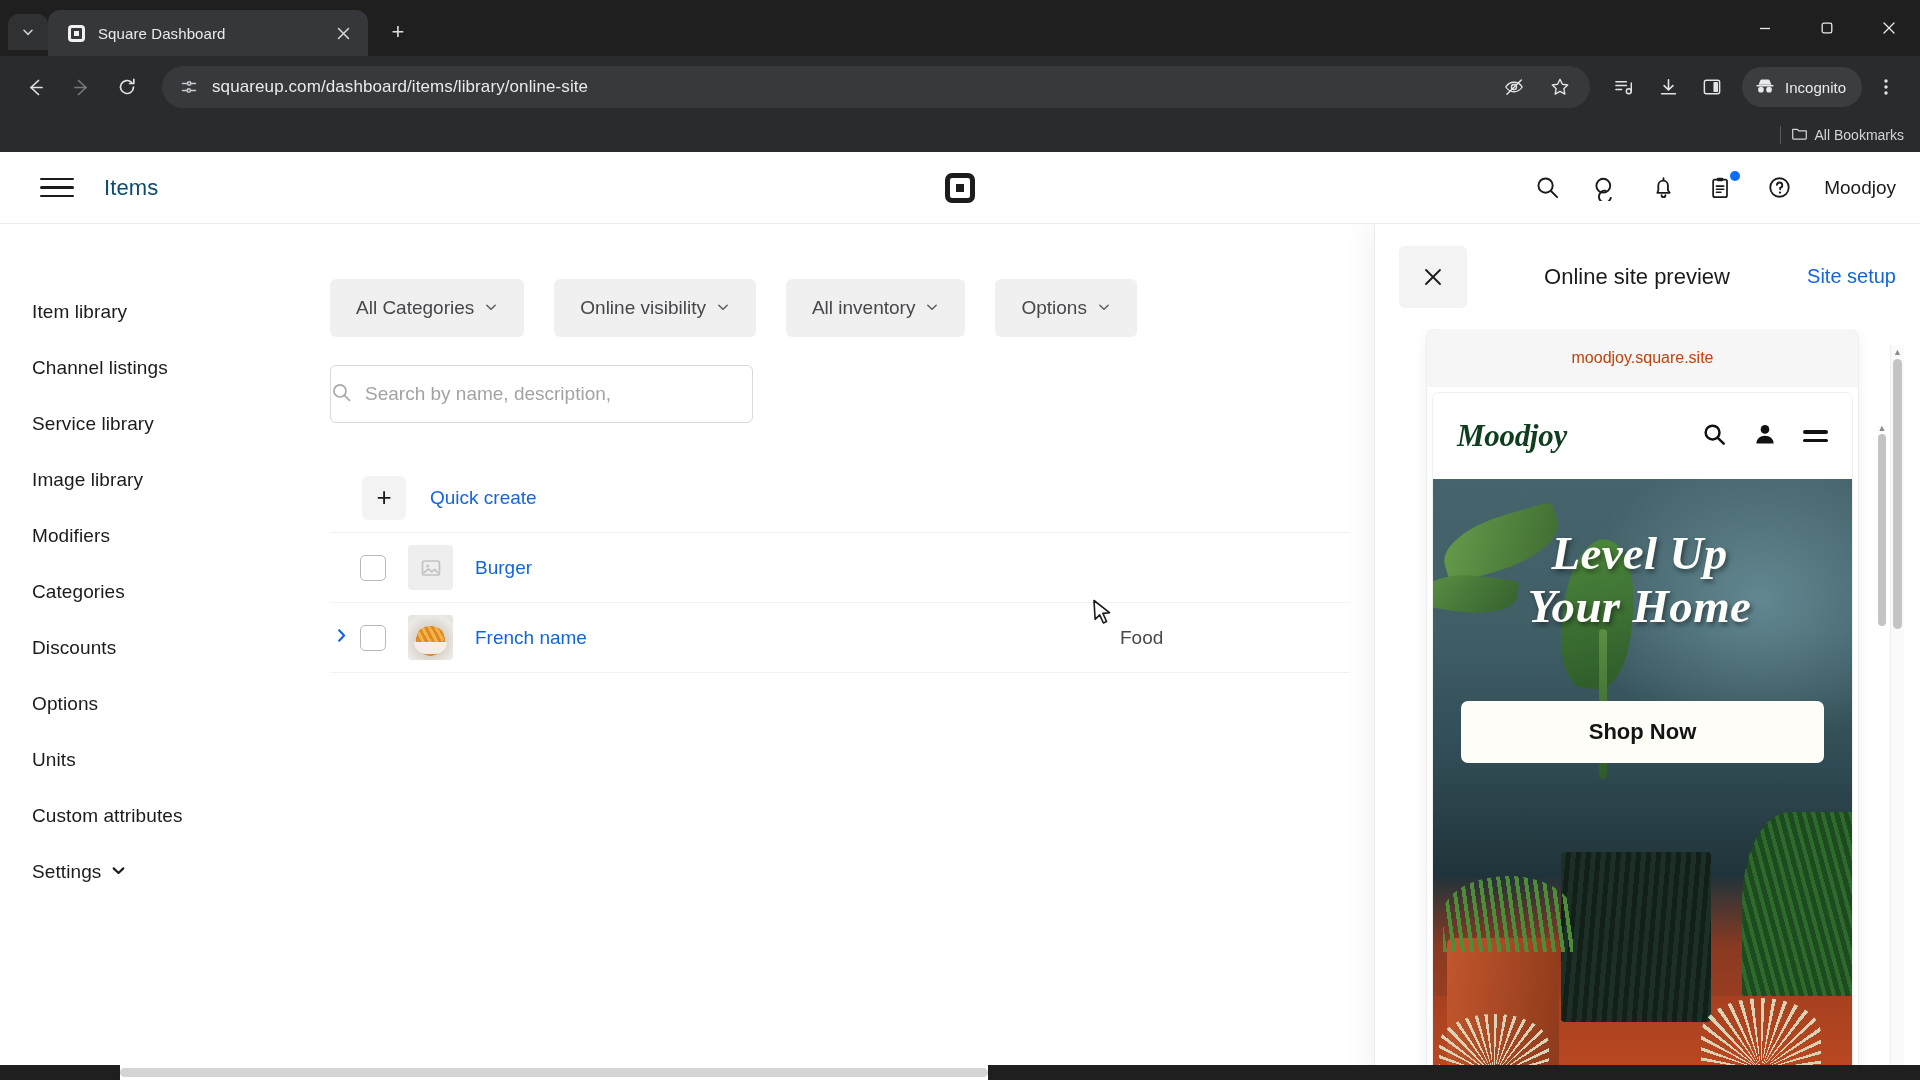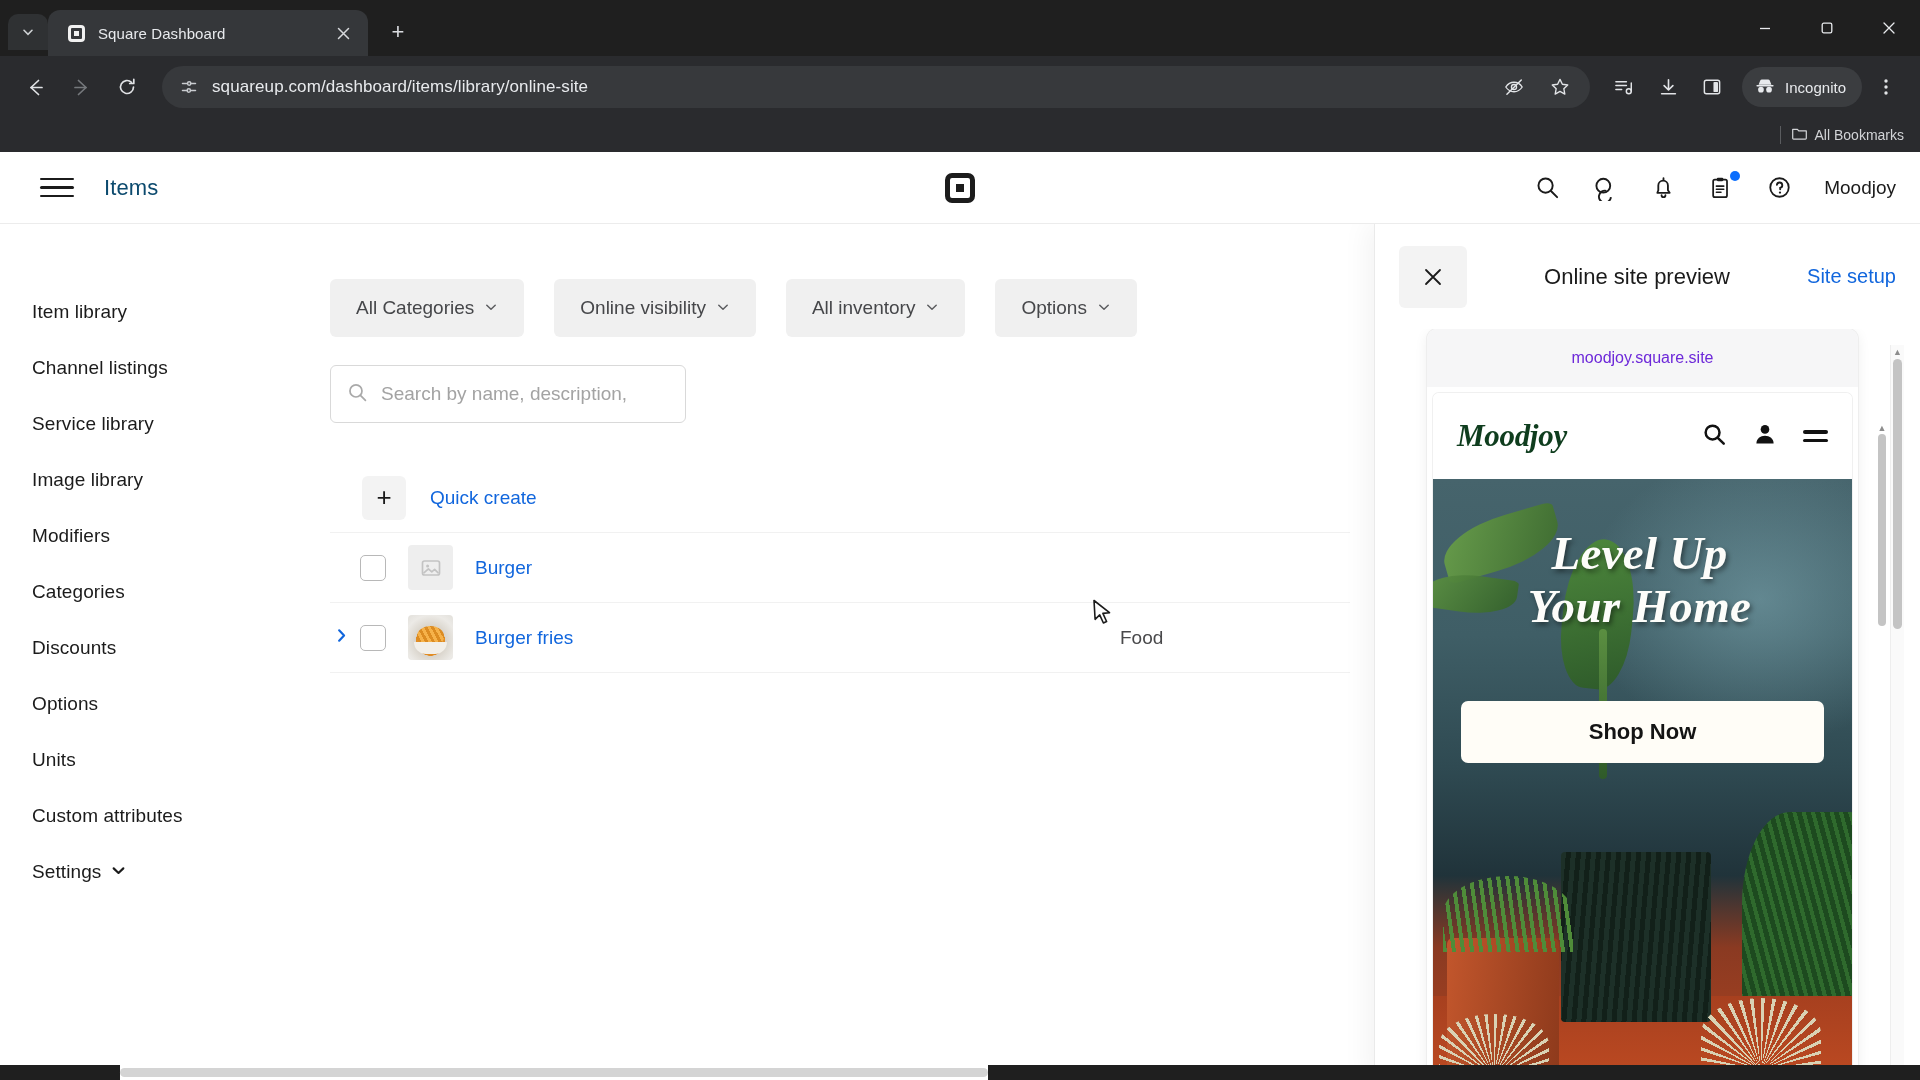--- a/index.html
+++ b/index.html
@@ -100,22 +100,22 @@
 
   
   .main { flex:1; padding:55px 0 0 0; min-width:0; position:relative; }
   .filters { display:flex; gap:30px; padding-left:0; margin-bottom:28px; }
   .chip {
     background:#f0f0f0; border-radius:6px; height:58px; display:flex; align-items:center;
     padding:0 26px; font-size:19px; color:#46474a; gap:10px; white-space:nowrap;
   }
   .chip .cv { font-size:13px; color:#5c5d60; }
   .searchbox {
-    width:356px; height:58px; border:1.5px solid #d9d9d9; border-radius:6px; display:flex;
-    align-items:center; padding:0 16px; gap:13px; margin-bottom:40px;
+    width:423px; height:58px; border:1.5px solid #d9d9d9; border-radius:6px; display:flex;
+    align-items:center; padding:0 0; gap:13px; margin-bottom:40px;
   }
   .search-ph { color:#a3a3a3; font-size:19px; white-space:nowrap; overflow:hidden; }
 
   .table { width:1020px; }
   .thead { display:flex; align-items:center; height:58px; border-bottom:1.5px solid #e6e6e6; }
   .col-expand { width:30px; flex:none; }
   .col-check { width:48px; flex:none; display:flex; align-items:center; }
   .cbox { width:26px; height:26px; border:1.8px solid #b8b8b8; border-radius:5px; background:#fff; }
   .col-item { flex:1; font-size:19px; color:#1b1b1b; padding-left:22px; }
   .col-cat { width:230px; flex:none; font-size:19px; color:#1b1b1b; }
@@ -146,21 +146,21 @@
   .close-btn { width:68px; height:62px; background:#f3f3f3; border-radius:6px; display:flex;
     align-items:center; justify-content:center; font-size:22px; color:#1b1b1b; }
   .preview-title { flex:1; text-align:center; font-size:22px; color:#1b1b1b; }
   .site-setup { color:#1166dd; font-size:20px; }
   .preview-body { flex:1; position:relative; padding:0 62px 0 52px; overflow:hidden; }
   .phone {
     background:#fff; border-radius:10px 10px 0 0; box-shadow:0 0 0 1px #eeeeee, 0 3px 14px rgba(0,0,0,.07);
     height:100%; display:flex; flex-direction:column; overflow:hidden;
   }
   .phone-urlbar { height:58px; background:#f6f6f7; display:flex; align-items:center; justify-content:center; }
-  .phone-url { font-size:16px; color:#6d28d9; }
+  .phone-url { font-size:16px; color:#c2410c; }
   .site-frame { flex:1; background:#fff; margin:6px 6px 0 6px; border-radius:6px 6px 0 0;
     overflow:hidden; display:flex; flex-direction:column; box-shadow:0 0 0 1px #f0f0f0; }
   .site-nav { height:86px; display:flex; align-items:center; padding:0 24px; background:#fff; flex:none; }
   .brand { font-family:"Liberation Serif", serif; font-style:italic; font-weight:bold;
     font-size:31px; color:#0f3d1e; letter-spacing:-.3px; }
   .site-nav-icons { margin-left:auto; display:flex; align-items:center; gap:26px; color:#121212; }
   .burger2 { display:flex; flex-direction:column; gap:5px; }
   .burger2 i { display:block; width:25px; height:3.5px; background:#121212; border-radius:2px; }
   .hero { flex:1; position:relative; overflow:hidden;
     background:
@@ -534,21 +534,21 @@
                   </svg>
               </span>
             </div>
             <div class="col-check">
                 <span class="cbox"></span>
               </div>
             <div class="col-item" style="display:flex;align-items:center;padding-left:0">
               <span class="thumb fries">
                   <span class="fries-art"></span>
                 </span>
-              <span class="item-name">Burger fries</span>
+              <span class="item-name">French name</span>
             </div>
             <div class="cat-val">Food</div>
           </div>
         </div>
 
         <svg class="cursor" width="22" height="30" viewBox="0 0 22 30">
           <path d="M2 1.5l15.5 12.2-6.6.7 3.7 8.1-3.2 1.5-3.7-8.1-4.6 4.4z" fill="#fff" stroke="#1b1b1b" stroke-width="1.6" stroke-linejoin="round"></path>
         </svg>
       </main>
 

